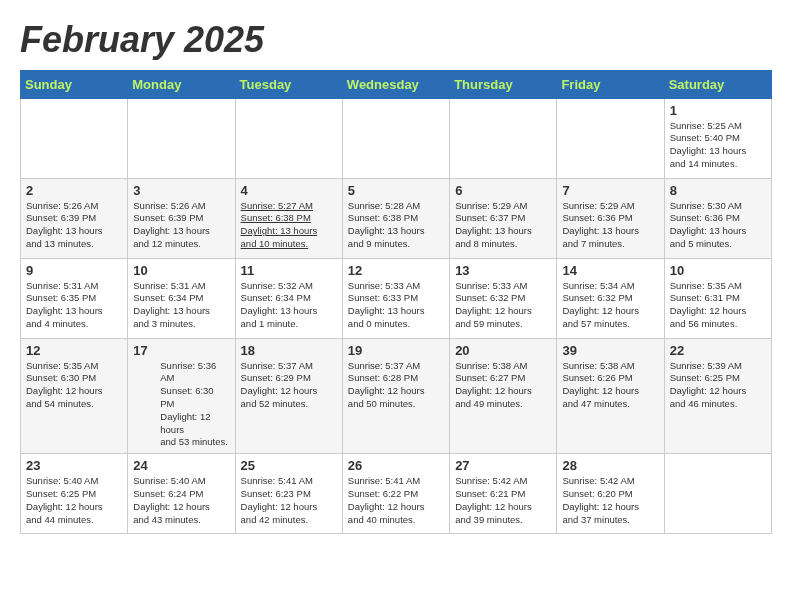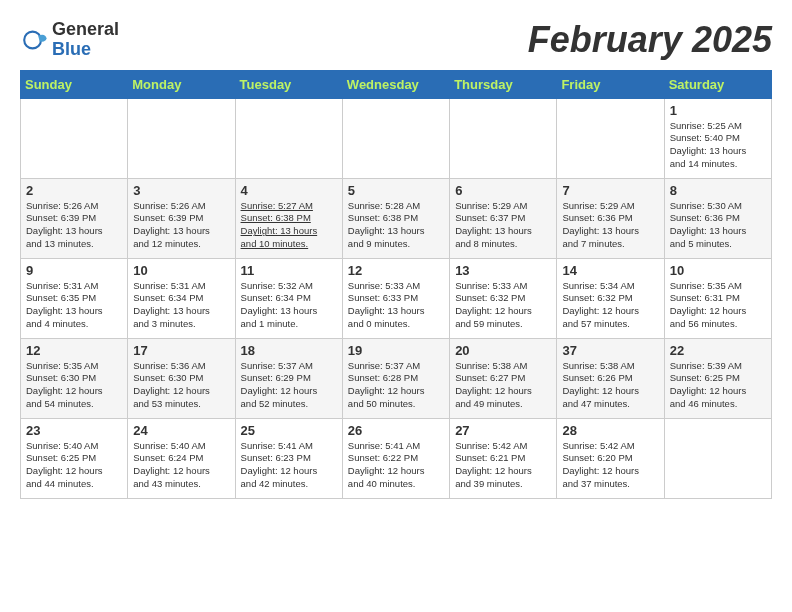--- a/index.html
+++ b/index.html
@@ -86,30 +86,20 @@
       line-height: 1.35;
     }
     .empty-cell {
       background: #fff !important;
     }
   </style>
 </head>
 <body>
 
 <div class="header">
-  <div class="logo">
-    <svg class="logo-icon" viewBox="0 0 40 40">
-      <circle cx="18" cy="20" r="12" fill="none" stroke="#2a6db5" stroke-width="3"></circle>
-      <path d="M26 14 Q36 10 38 18 Q36 24 28 22" fill="#4a9fd5"></path>
-    </svg>
-    <div class="logo-text">
-      <span class="logo-general">General</span>
-      <span class="logo-blue">Blue</span>
-    </div>
-  </div>
   <div class="title-block">
     <div class="month-title">February 2025</div>
   </div>
 </div>
 
 <table class="calendar">
   <thead>
     <tr>
     <th>Sunday</th>
         <th>Monday</th>
@@ -241,21 +231,21 @@
       <tr>
         <td>
           <span class="day-num">12</span>
           <div class="day-info" style="white-space: pre-line;">Sunrise: 5:35 AM
 Sunset: 6:30 PM
 Daylight: 12 hours
 and 54 minutes.</div>
         </td>
         <td>
           <span class="day-num">17</span>
-          <div class="day-info" style="white-space: pre-line;">Sunrise: 5:36 AM
+          <div class="day-info" style="white-space: pre-line; margin-left: 27px;">Sunrise: 5:36 AM
 Sunset: 6:30 PM
 Daylight: 12 hours
 and 53 minutes.</div>
         </td>
         <td>
           <span class="day-num">18</span>
           <div class="day-info" style="white-space: pre-line;">Sunrise: 5:37 AM
 Sunset: 6:29 PM
 Daylight: 12 hours
 and 52 minutes.</div>
@@ -268,21 +258,21 @@
 and 50 minutes.</div>
         </td>
         <td>
           <span class="day-num">20</span>
           <div class="day-info" style="white-space: pre-line;">Sunrise: 5:38 AM
 Sunset: 6:27 PM
 Daylight: 12 hours
 and 49 minutes.</div>
         </td>
         <td>
-          <span class="day-num">37</span>
+          <span class="day-num">39</span>
           <div class="day-info" style="white-space: pre-line;">Sunrise: 5:38 AM
 Sunset: 6:26 PM
 Daylight: 12 hours
 and 47 minutes.</div>
         </td>
         <td>
           <span class="day-num">22</span>
           <div class="day-info" style="white-space: pre-line;">Sunrise: 5:39 AM
 Sunset: 6:25 PM
 Daylight: 12 hours

